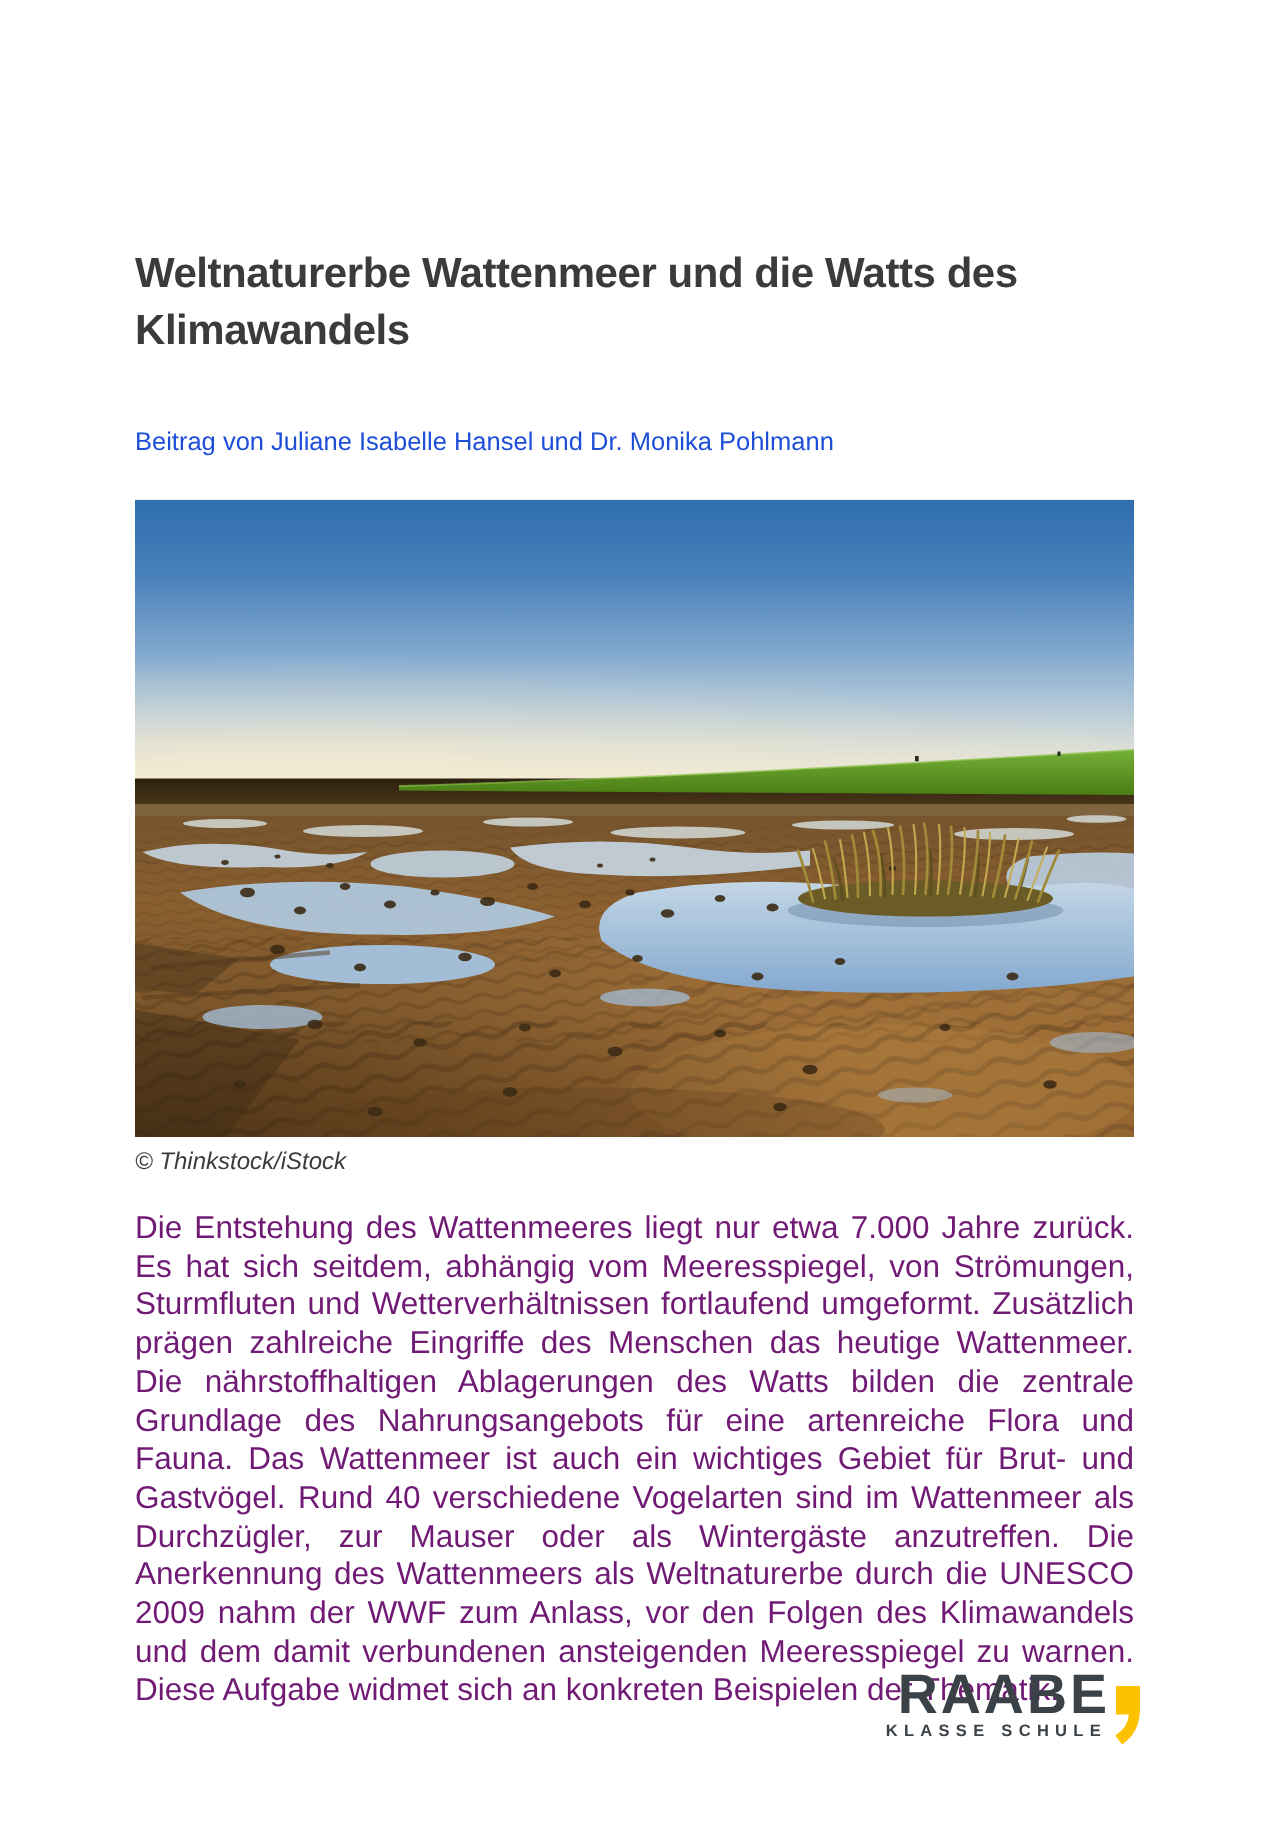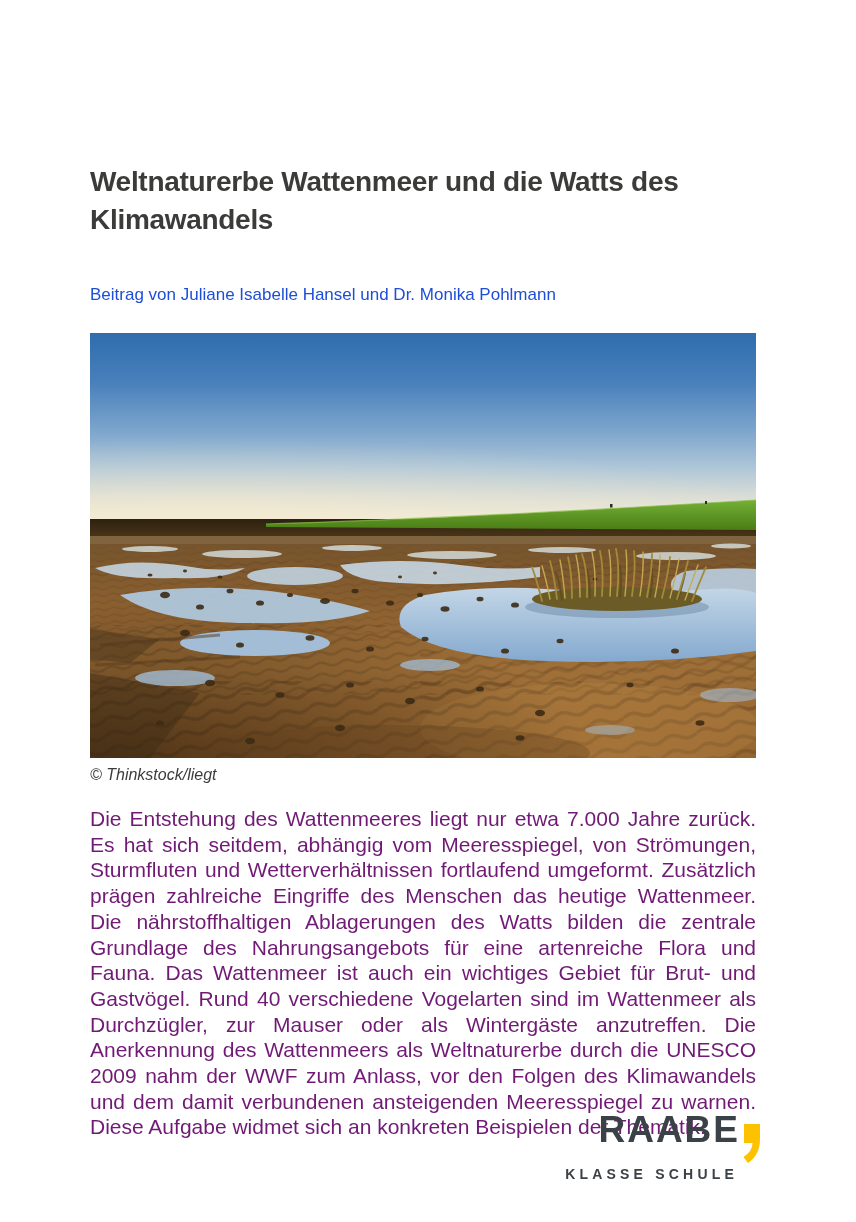--- a/index.html
+++ b/index.html
@@ -43,22 +43,22 @@
     position: relative; display: inline-block; padding-right: 22px;
   }
   .logo .brand {
     font-size: 37px; font-weight: 700; letter-spacing: 2px;
     line-height: 36px; color: #3a4147;
   }
   .logo .comma-icon {
     position: absolute; right: 0; top: 11px; width: 19px; height: 44px;
   }
   .logo .tagline {
-    margin-top: 18px; padding-right: 24px;
-    font-size: 14px; font-weight: 700; letter-spacing: 4.2px;
+    margin-top: 0; padding-right: 24px;
+    font-size: 11px; font-weight: 700; letter-spacing: 4.2px;
     color: #3a4147; white-space: nowrap;
   }
 </style>
 </head>
 <body>
 
 <h1 class="page-title">Weltnaturerbe Wattenmeer und die Watts des
 Klimawandels</h1>
 
 <p class="byline">Beitrag von Juliane Isabelle Hansel und Dr. Monika Pohlmann</p>
@@ -247,21 +247,21 @@
           <path d="M535,263 Q538,235 536,217"></path>
         <path d="M550,263 Q554,237 553,219"></path>
           <path d="M565,264 Q570,239 570,222"></path>
         <path d="M580,265 Q586,243 589,226"></path>
           <path d="M595,267 Q602,248 608,232"></path>
       </g>
     </g>
   </svg>
 </div>
 
-<p class="photo-credit">© Thinkstock/liegt</p>
+<p class="photo-credit">© Thinkstock/iStock</p>
 
 <p class="body-text">Die Entstehung des Wattenmeeres liegt nur etwa 7.000 Jahre zurück. Es hat sich seit­dem, abhängig vom Meeresspiegel, von Strömungen, Sturmfluten und Wetterverhält­nissen fortlaufend umgeformt. Zusätzlich prägen zahlreiche Eingriffe des Menschen das heutige Wattenmeer. Die nährstoffhaltigen Ablagerungen des Watts bilden die zentrale Grundlage des Nahrungsangebots für eine artenreiche Flora und Fauna. Das Watten­meer ist auch ein wichtiges Gebiet für Brut- und Gastvögel. Rund 40 verschiedene Vogel­arten sind im Wattenmeer als Durchzügler, zur Mauser oder als Wintergäste anzutreffen. Die Anerkennung des Wattenmeers als Weltnaturerbe durch die UNESCO 2009 nahm der WWF zum Anlass, vor den Folgen des Klimawandels und dem damit verbundenen ansteigenden Meeresspiegel zu warnen. Diese Aufgabe widmet sich an konkreten Bei­spielen der Thematik.</p>
 
 <div class="logo">
   <div class="brand-row">
     <span class="brand">RAABE</span>
     <svg class="comma-icon" viewBox="0 0 19 44">
       <path d="M1,1 h16 v15 q0,16 -12,24 l-4.5,-6 q9,-6 9,-14 h-8.5 Z" fill="#fcc200"></path>
     </svg>
   </div>

